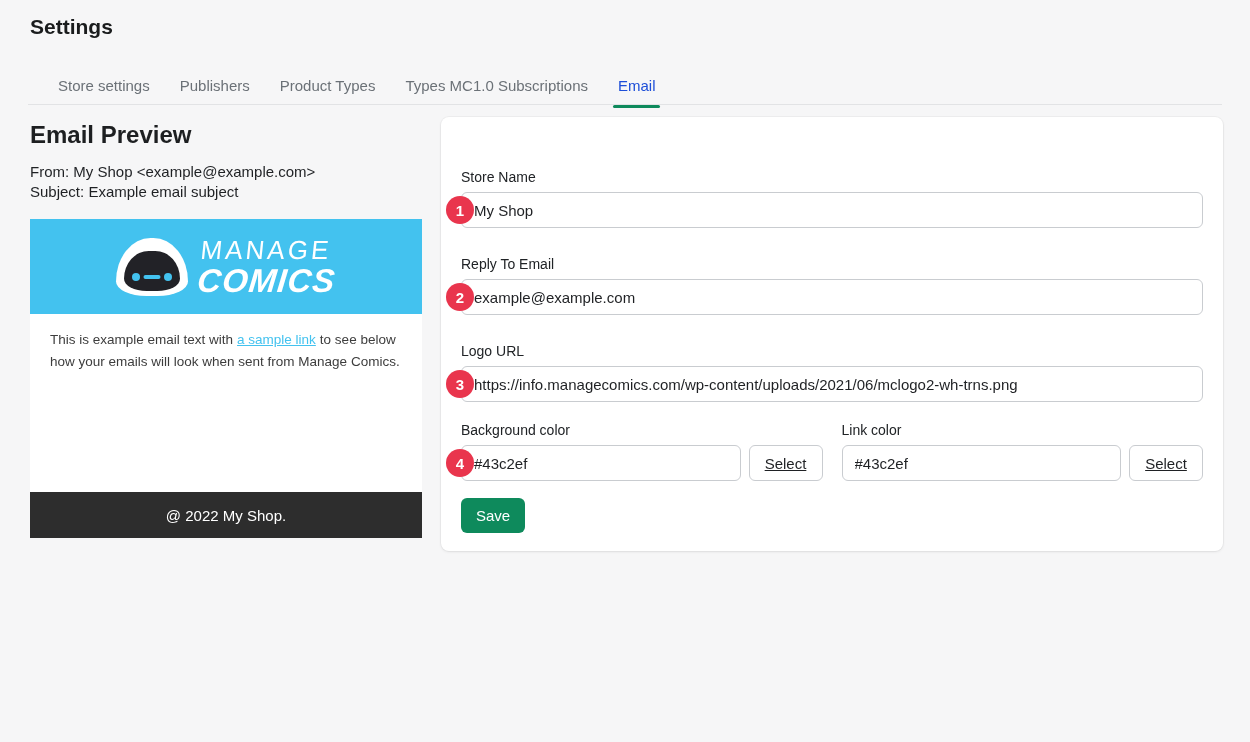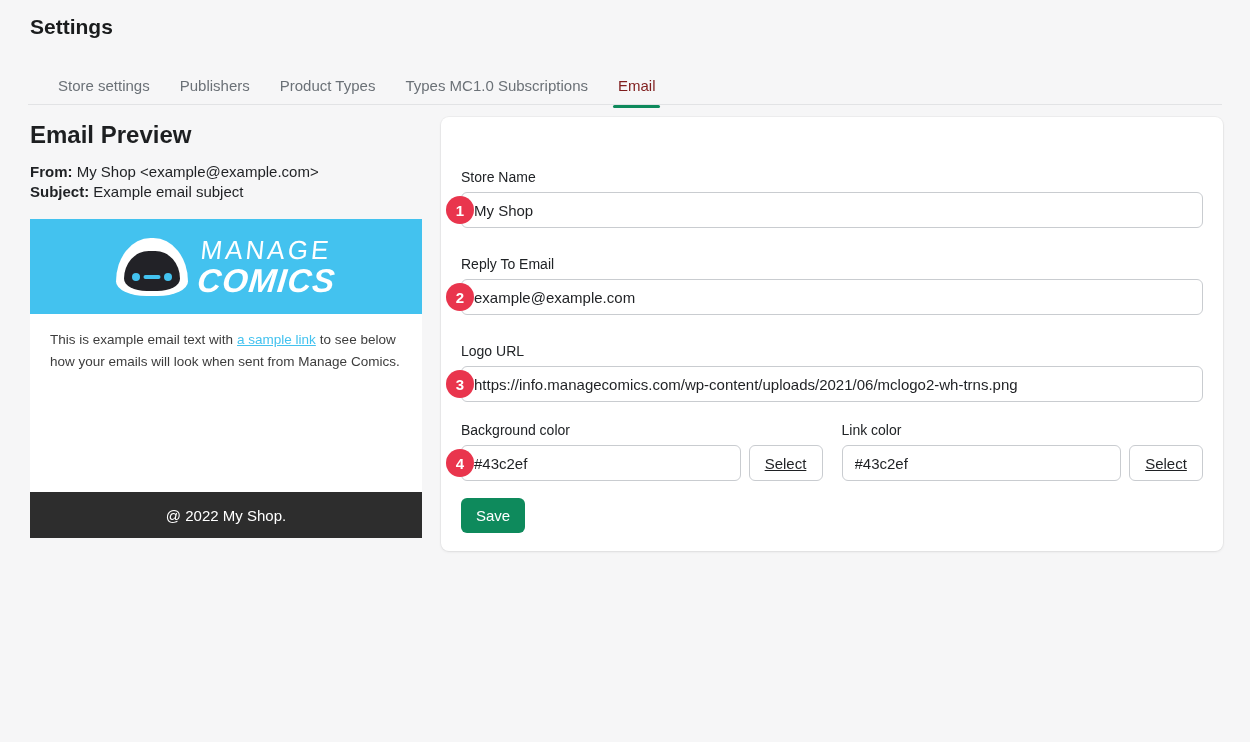--- a/index.html
+++ b/index.html
@@ -16,34 +16,34 @@
     font-size:21px; font-weight:700; color:#1a1c1d;
   }
   .tabs {
     position:absolute; left:43px; top:68px;
     display:flex; align-items:flex-end;
   }
   .tab {
     position:relative; padding:9px 15px 13px;
     font-size:15px; color:#6b7177; cursor:pointer; white-space:nowrap;
   }
-  .tab.active { color:#7f1d1d; }
+  .tab.active { color:#1d4ed8; }
   .tab.active::after {
     content:""; position:absolute; left:10px; right:10px; bottom:-1px;
     height:3px; background:#0e8a5c; border-radius:3px;
   }
   .tabs-divider {
     position:absolute; left:28px; right:28px; top:104px;
     height:1px; background:#e2e3e5;
   }
   
   .left-col { position:absolute; left:30px; top:121px; width:392px; }
   .preview-title { font-size:24px; font-weight:600; color:#1d1f21; }
   .meta { margin-top:13px; font-size:15px; line-height:20px; color:#1f2124; }
-  .meta b { font-weight:700; }
+  .meta b { font-weight:400; }
   .email-preview { margin-top:17px; width:392px; }
   .email-header {
     height:95px; background:#43c2ef;
     display:flex; align-items:center; justify-content:center; gap:11px;
   }
   .robot { position:relative; width:72px; height:58px; }
   .robot-shell {
     position:absolute; inset:0; background:#ffffff;
     border-radius:50% 50% 44% 44% / 78% 78% 26% 26%;
   }

